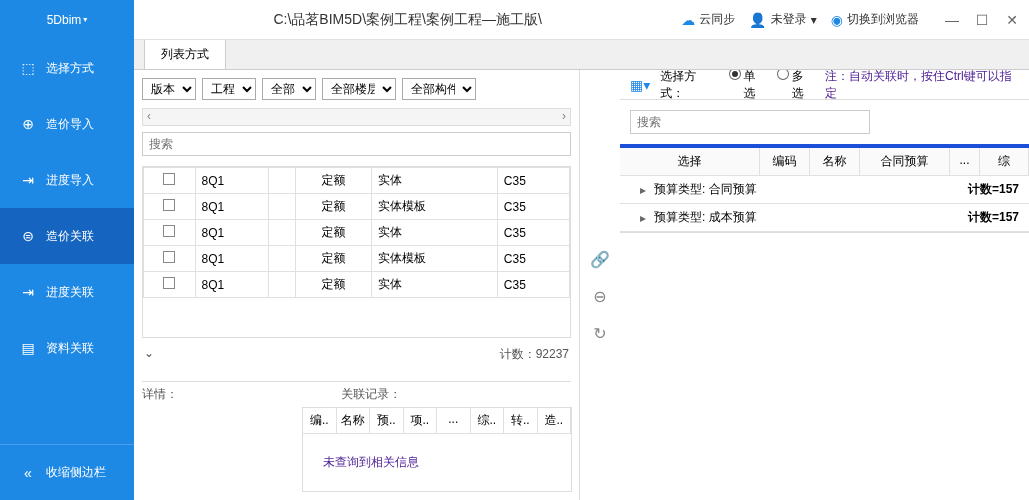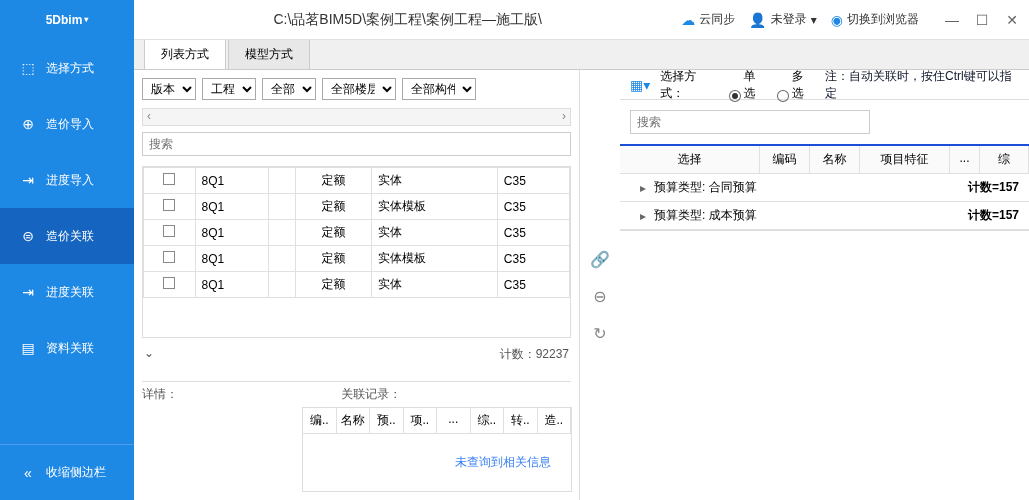--- a/index.html
+++ b/index.html
@@ -1,18 +1,18 @@
 <!DOCTYPE html>
 <html><head>
 <meta charset="utf-8">
 <style>
 *{margin:0;padding:0;box-sizing:border-box;font-family:"Microsoft YaHei",sans-serif;font-size:12px}
 body{width:1029px;height:500px;overflow:hidden;background:#fff;position:relative}
 .titlebar{height:40px;display:flex;align-items:center;background:#fff;border-bottom:1px solid #e0e0e0}
-.logo{width:134px;height:40px;background:#1e88e5;color:#fff;display:flex;align-items:center;justify-content:center;font-size:18px;font-weight:bold}
+.logo{width:134px;height:40px;background:#1e88e5;color:#fff;display:flex;align-items:center;justify-content:center;font-size:18px;font-weight:normal}
 .logo-drop{font-size:8px;margin-left:2px}
 .path{flex:1;text-align:center;color:#333;font-size:14px}
 .tb-right{display:flex;align-items:center;gap:14px;padding-right:8px}
 .tb-item{display:flex;align-items:center;gap:4px;color:#333;cursor:pointer}
 .tb-item .ico{color:#1e88e5;font-size:14px}
 .win-btns{display:flex;gap:12px;margin-left:10px}
 .win-btn{width:18px;text-align:center;cursor:pointer;color:#666;font-size:14px}
 .main{display:flex;height:460px}
 .sidebar{width:134px;background:#1e88e5;color:#fff;display:flex;flex-direction:column}
 .sb-item{height:56px;display:flex;align-items:center;padding-left:20px;gap:10px;cursor:pointer;font-size:13px}
@@ -40,29 +40,29 @@
 .grid td.c{text-align:center}
 .chk{width:12px;height:12px;border:1px solid #888;display:inline-block}
 .count-row{display:flex;justify-content:space-between;padding:4px 10px;color:#555}
 .expand-ico{cursor:pointer}
 .detail{margin:14px 8px 8px;border-top:1px solid #ddd;padding-top:4px}
 .detail-label{color:#555;margin-bottom:4px;display:inline-block}
 .rel-label{margin-left:160px}
 .rel-box{margin-left:160px;border:1px solid #ddd;width:270px}
 .rel-hdr{display:flex;border-bottom:1px solid #e0e0e0}
 .rel-hdr span{border-right:1px solid #e0e0e0;padding:4px;flex:1;text-align:center;overflow:hidden}
-.rel-empty{text-align:right;padding:20px;color:#3b82f6}
+.rel-empty{text-align:left;padding:20px;color:#4c1d95}
 .rp-top{height:30px;display:flex;align-items:center;gap:10px;padding:0 10px;border-bottom:1px solid #ddd}
 .rp-ico{color:#1e88e5;font-size:14px}
-.radio{display:flex;align-items:flex-end;gap:3px}
+.radio{display:flex;align-items:flex-start;gap:3px}
 .radio-dot{width:12px;height:12px;border:1px solid #666;border-radius:50%;display:inline-flex;align-items:center;justify-content:center}
 .radio-dot.on::after{content:"";width:6px;height:6px;background:#333;border-radius:50%}
-.rp-note{margin-left:auto;color:#0f172a}
+.rp-note{margin-left:auto;color:#4c1d95}
 .rp-search{margin:10px;border:1px solid #ccc;height:24px;padding:0 6px;color:#999;width:240px;display:flex;align-items:center}
-.rp-grid{border-top:2px solid #1d4ed8;border-bottom:1px solid #ddd}
+.rp-grid{border-top:4px solid #1d4ed8;border-bottom:1px solid #ddd}
 .rp-hdr{display:flex;background:#fafafa;border-bottom:1px solid #e0e0e0}
 .rp-hdr span{padding:5px;border-right:1px solid #e0e0e0;text-align:center}
 .rp-row{display:flex;border-bottom:1px solid #e0e0e0;align-items:center;height:28px}
 .rp-row .exp{width:30px;text-align:right;padding-right:4px;color:#666}
 .rp-row .lbl{flex:1;padding-left:4px}
 .rp-row .cnt{width:80px;text-align:right;padding-right:10px;font-weight:bold}
 input{border:none;outline:none;width:100%;background:transparent}
 </style>
 </head>
 <body>
@@ -123,21 +123,20 @@
       </div>
     <div class="sb-item collapse">
         <span class="sb-ico">«</span>
         <span>收缩侧边栏</span>
       </div>
   </div>
 
   <div class="content">
     <div class="tabs">
       <div class="tab active">列表方式</div>
-      <div class="tab">模型方式</div>
     </div>
 
     <div class="panels">
       <div class="left-panel">
         <div class="filter-row">
           <select class="sel w1"><option>版本1</option></select>
           <select class="sel w2"><option>工程1</option></select>
           <select class="sel w3"><option>全部</option></select>
           <select class="sel w4"><option>全部楼层</option></select>
           <select class="sel w5"><option>全部构件</option></select>
@@ -239,21 +238,21 @@
           <span class="rp-note">注：自动关联时，按住Ctrl键可以指定</span>
         </div>
         <div class="rp-search">
             <input placeholder="搜索" style="">
           </div>
         <div class="rp-grid">
           <div class="rp-hdr">
             <span style="width:140px">选择</span>
             <span style="width:50px">编码</span>
             <span style="width:50px">名称</span>
-            <span style="width:90px">项目特征</span>
+            <span style="width:90px">合同预算</span>
             <span style="width:30px">...</span>
             <span style="flex:1">综</span>
           </div>
           <div class="rp-row">
             <span class="exp">▸</span>
             <span class="lbl">预算类型: 合同预算</span>
             <span class="cnt">计数=157</span>
           </div>
           <div class="rp-row">
             <span class="exp">▸</span>

